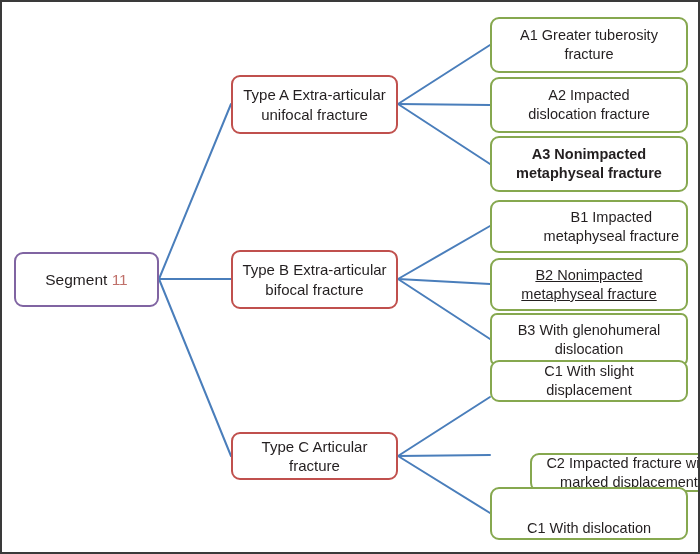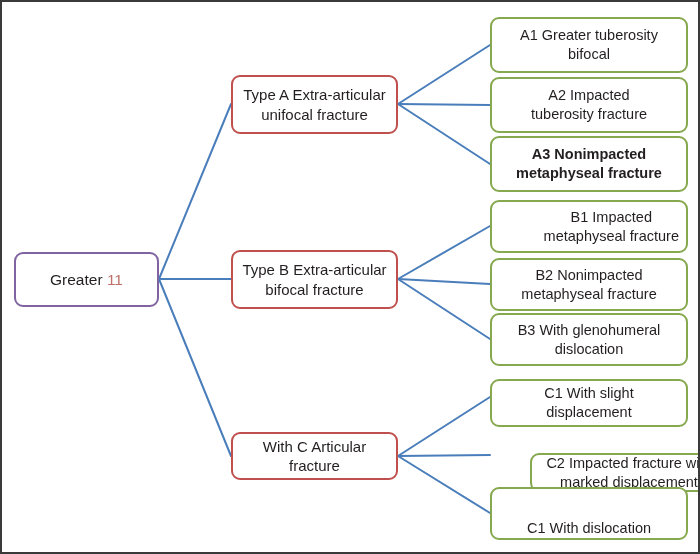--- a/index.html
+++ b/index.html
@@ -78,23 +78,23 @@
   .node-leaf {
     left: 490px;
     width: 198px;
     border: 2.5px solid #86a84f;
     font-size: 14.5px;
   }
   #node-a1 { top: 17px;  height: 56px; }
   #node-a2 { top: 77px;  height: 56px; }
   #node-a3 { top: 136px; height: 56px; font-weight: bold; }
   #node-b1 { top: 200px; height: 53px; justify-content: flex-end; }
-  #node-b2 { top: 258px; height: 53px; }
-  #node-b3 { top: 313px; height: 53px; }
-  #node-c1 { top: 379px; height: 48px; }
+  #node-b2 { top: 258px; height: 53px; text-decoration: underline; }
+  #node-b3 { top: 313px; height: 53px; border-radius: 7px; }
+  #node-c1 { top: 360px; height: 42px; }
   #node-c2 { top: 453px; height: 39px; margin-left: 40px; }
   #node-c3 { top: 487px; height: 53px; align-items: flex-end; }
 </style>
 </head>
 <body>
 
 <div id="canvas">
 
   <svg id="edges" viewBox="0 0 700 554" width="700" height="554">
     <g stroke="#4a7ebb" stroke-width="2" fill="none" stroke-linecap="round">
@@ -111,42 +111,42 @@
       <line x1="398" y1="279" x2="490" y2="284"></line>
       <line x1="398" y1="279" x2="490" y2="339"></line>
 
       <line x1="398" y1="456" x2="490" y2="397"></line>
       <line x1="398" y1="456" x2="490" y2="455"></line>
       <line x1="398" y1="456" x2="490" y2="513"></line>
     </g>
   </svg>
 
   <div class="node" id="node-root">
-    <span class="txt"><span>Greater </span><span class="num">11</span></span>
+    <span class="txt"><span>Segment </span><span class="num">11</span></span>
   </div>
 
   <div class="node node-type" id="node-type-b">
     <span class="txt">Type B Extra-articular
 bifocal fracture</span>
   </div>
   <div class="node node-type" id="node-type-a">
     <span class="txt">Type A Extra-articular
 unifocal fracture</span>
   </div>
   <div class="node node-type" id="node-type-c">
-    <span class="txt">With C Articular fracture</span>
+    <span class="txt">Type C Articular fracture</span>
   </div>
 
   <div class="node node-leaf" id="node-a1">
     <span class="txt">A1 Greater tuberosity
-bifocal</span>
+fracture</span>
   </div>
   <div class="node node-leaf" id="node-a2">
     <span class="txt">A2 Impacted
-tuberosity fracture</span>
+dislocation fracture</span>
   </div>
   <div class="node node-leaf" id="node-a3">
     <span class="txt">A3 Nonimpacted
 metaphyseal fracture</span>
   </div>
 
   <div class="node node-leaf" id="node-b1">
     <span class="txt">B1 Impacted
 metaphyseal fracture</span>
   </div>

